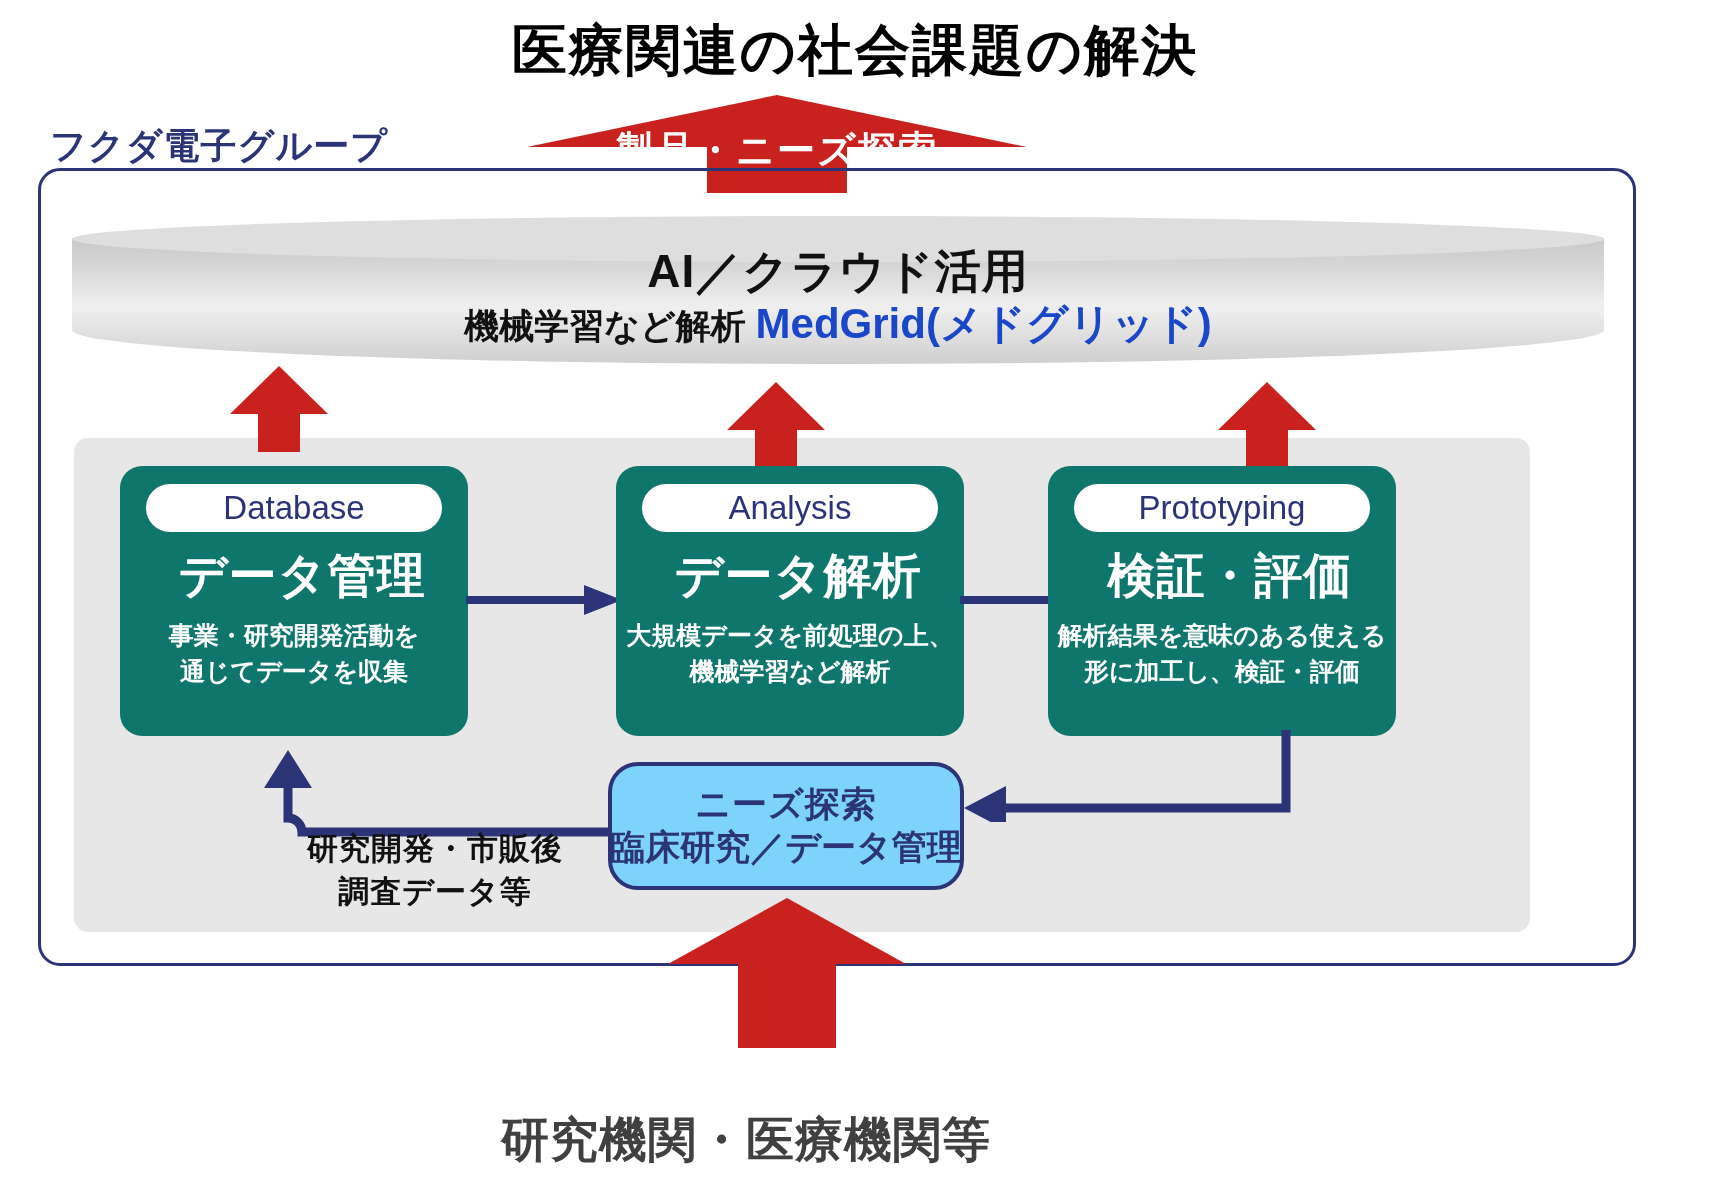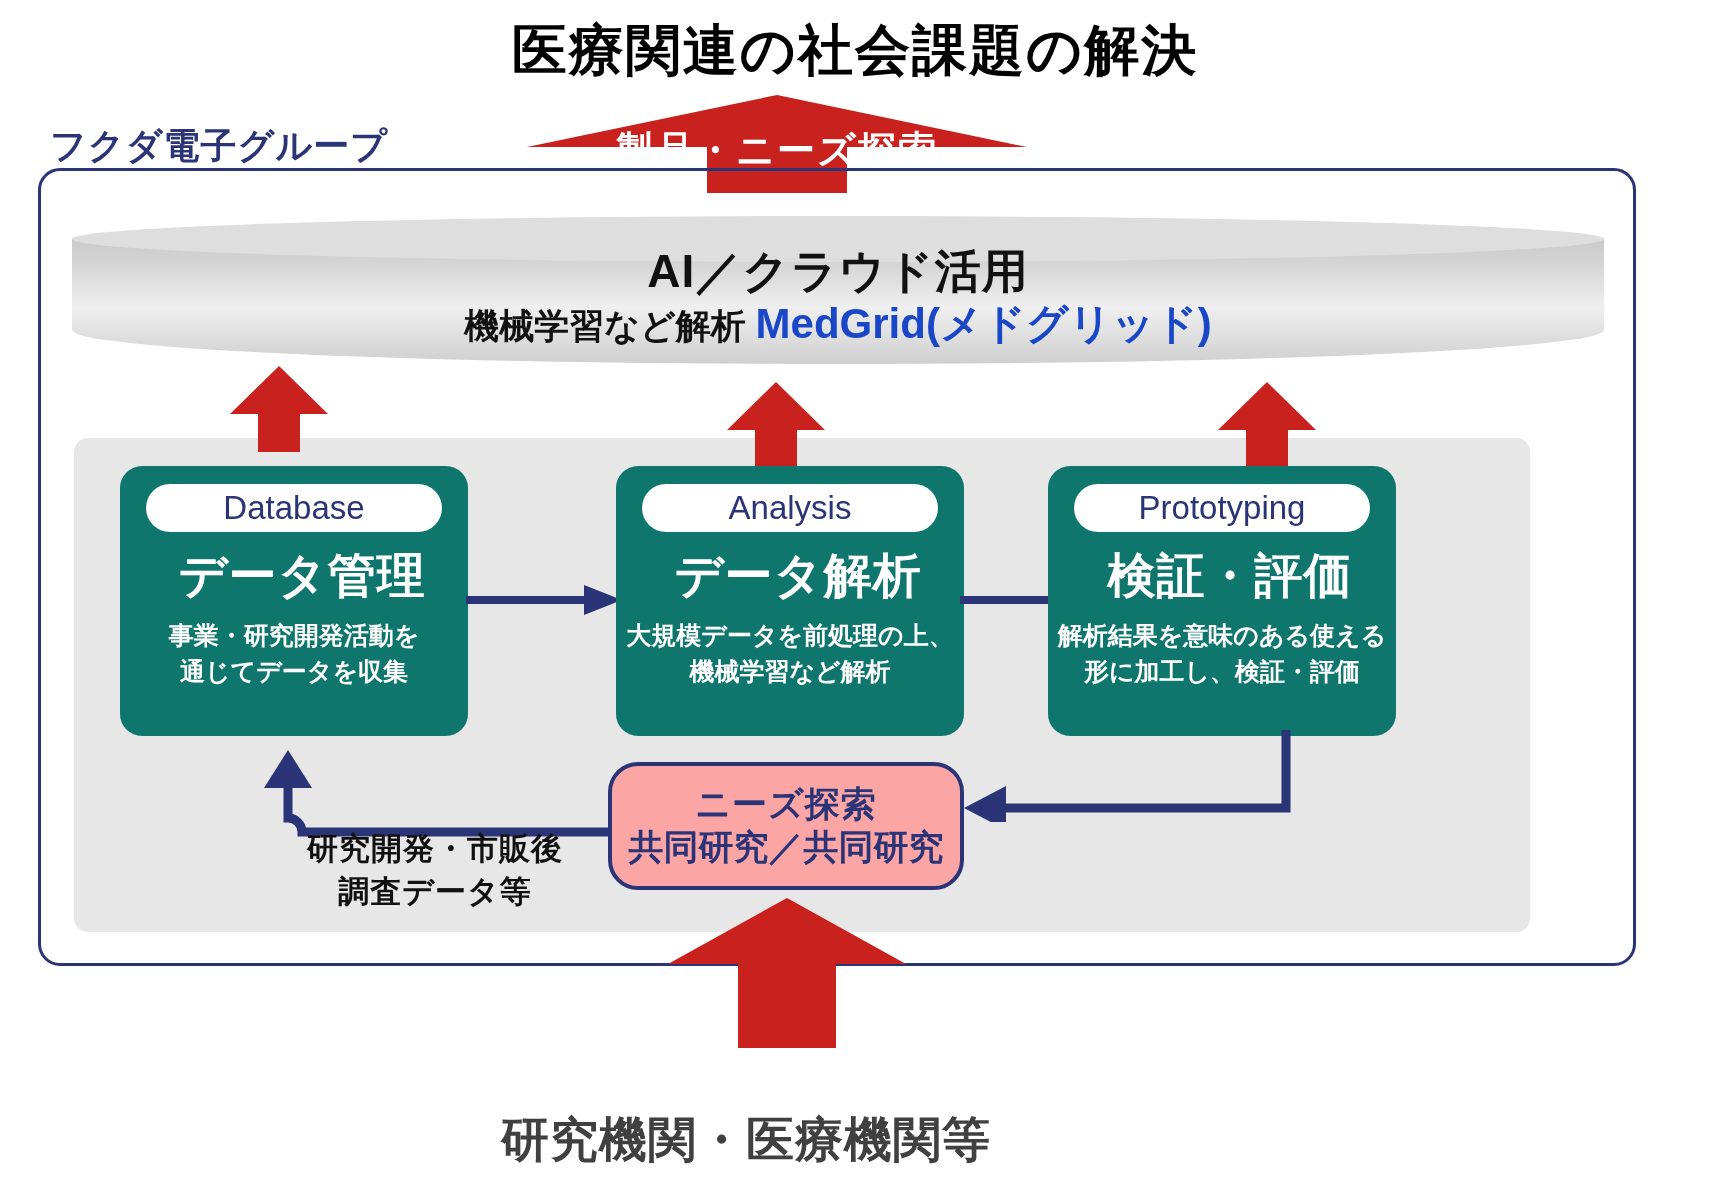--- a/index.html
+++ b/index.html
@@ -216,21 +216,21 @@
   .conn.c1 { left: 466px; top: 583px; width: 156px; }
   .conn.c2 { left: 960px; top: 583px; width: 156px; }
 
   
   .needs-oval {
     position: absolute;
     left: 608px;
     top: 762px;
     width: 356px;
     height: 128px;
-    background: #fca5a5;
+    background: #7dd3fc;
     border: 4px solid #2a3477;
     border-radius: 30px;
     box-sizing: border-box;
     display: flex;
     flex-direction: column;
     align-items: center;
     justify-content: center;
   }
   .needs-l1 {
     font-size: 35px;
@@ -380,21 +380,21 @@
     <span>調査データ等</span>
   </div>
 
   <svg class="loop-right" viewBox="0 0 350 92">
     <path d="M330,0 L330,78 L48,78" stroke="#2a3477" stroke-width="9" fill="none"></path>
     <polygon points="8,78 50,56 50,100" fill="#2a3477"></polygon>
   </svg>
 
   <div class="needs-oval">
     <div class="needs-l1">ニーズ探索</div>
-    <div class="needs-l2">共同研究／共同研究</div>
+    <div class="needs-l2">臨床研究／データ管理</div>
   </div>
 
   <svg class="bottom-red" viewBox="0 0 238 150">
     <polygon points="119,0 238,66 168,66 168,150 70,150 70,66 0,66" fill="#c9211e"></polygon>
   </svg>
 
   <div class="bottom-title">研究機関・医療機関等</div>
 
 </div>
 

